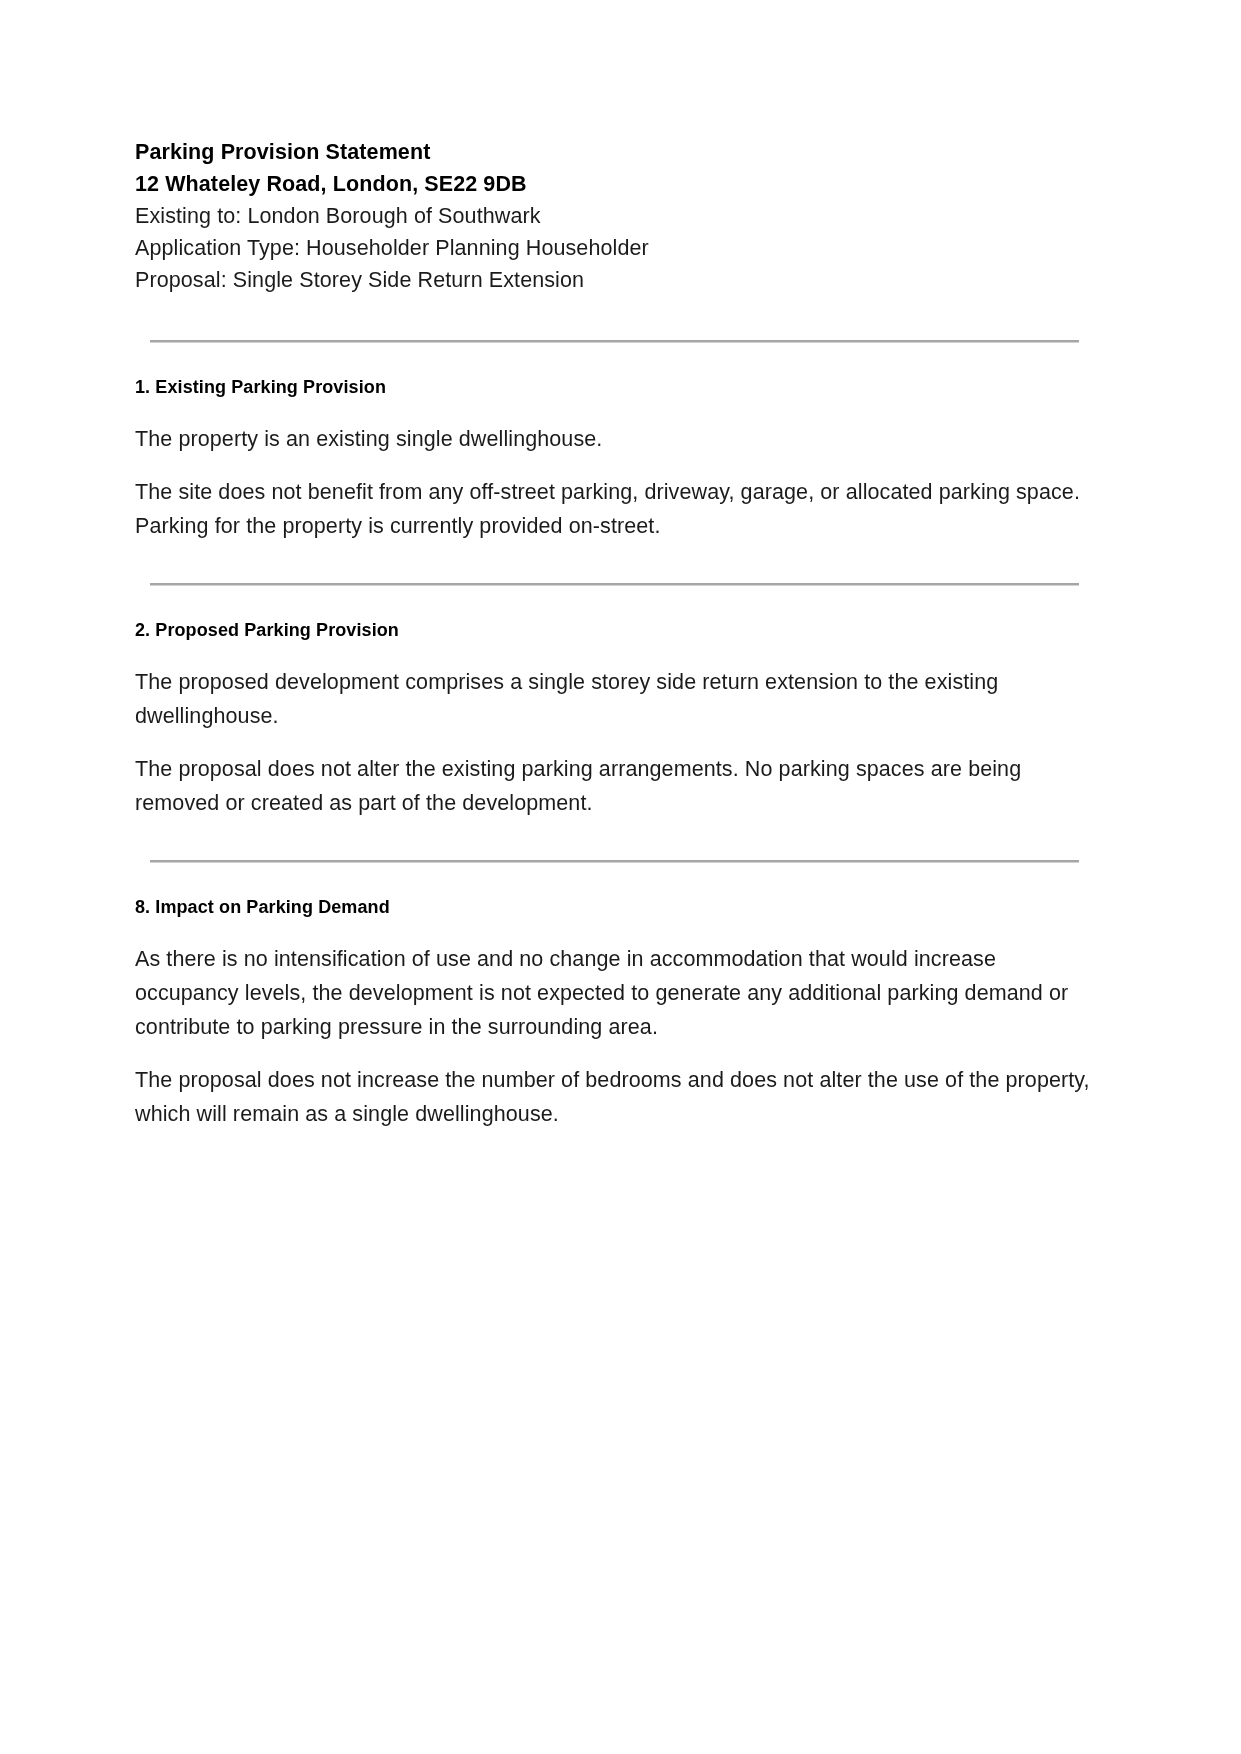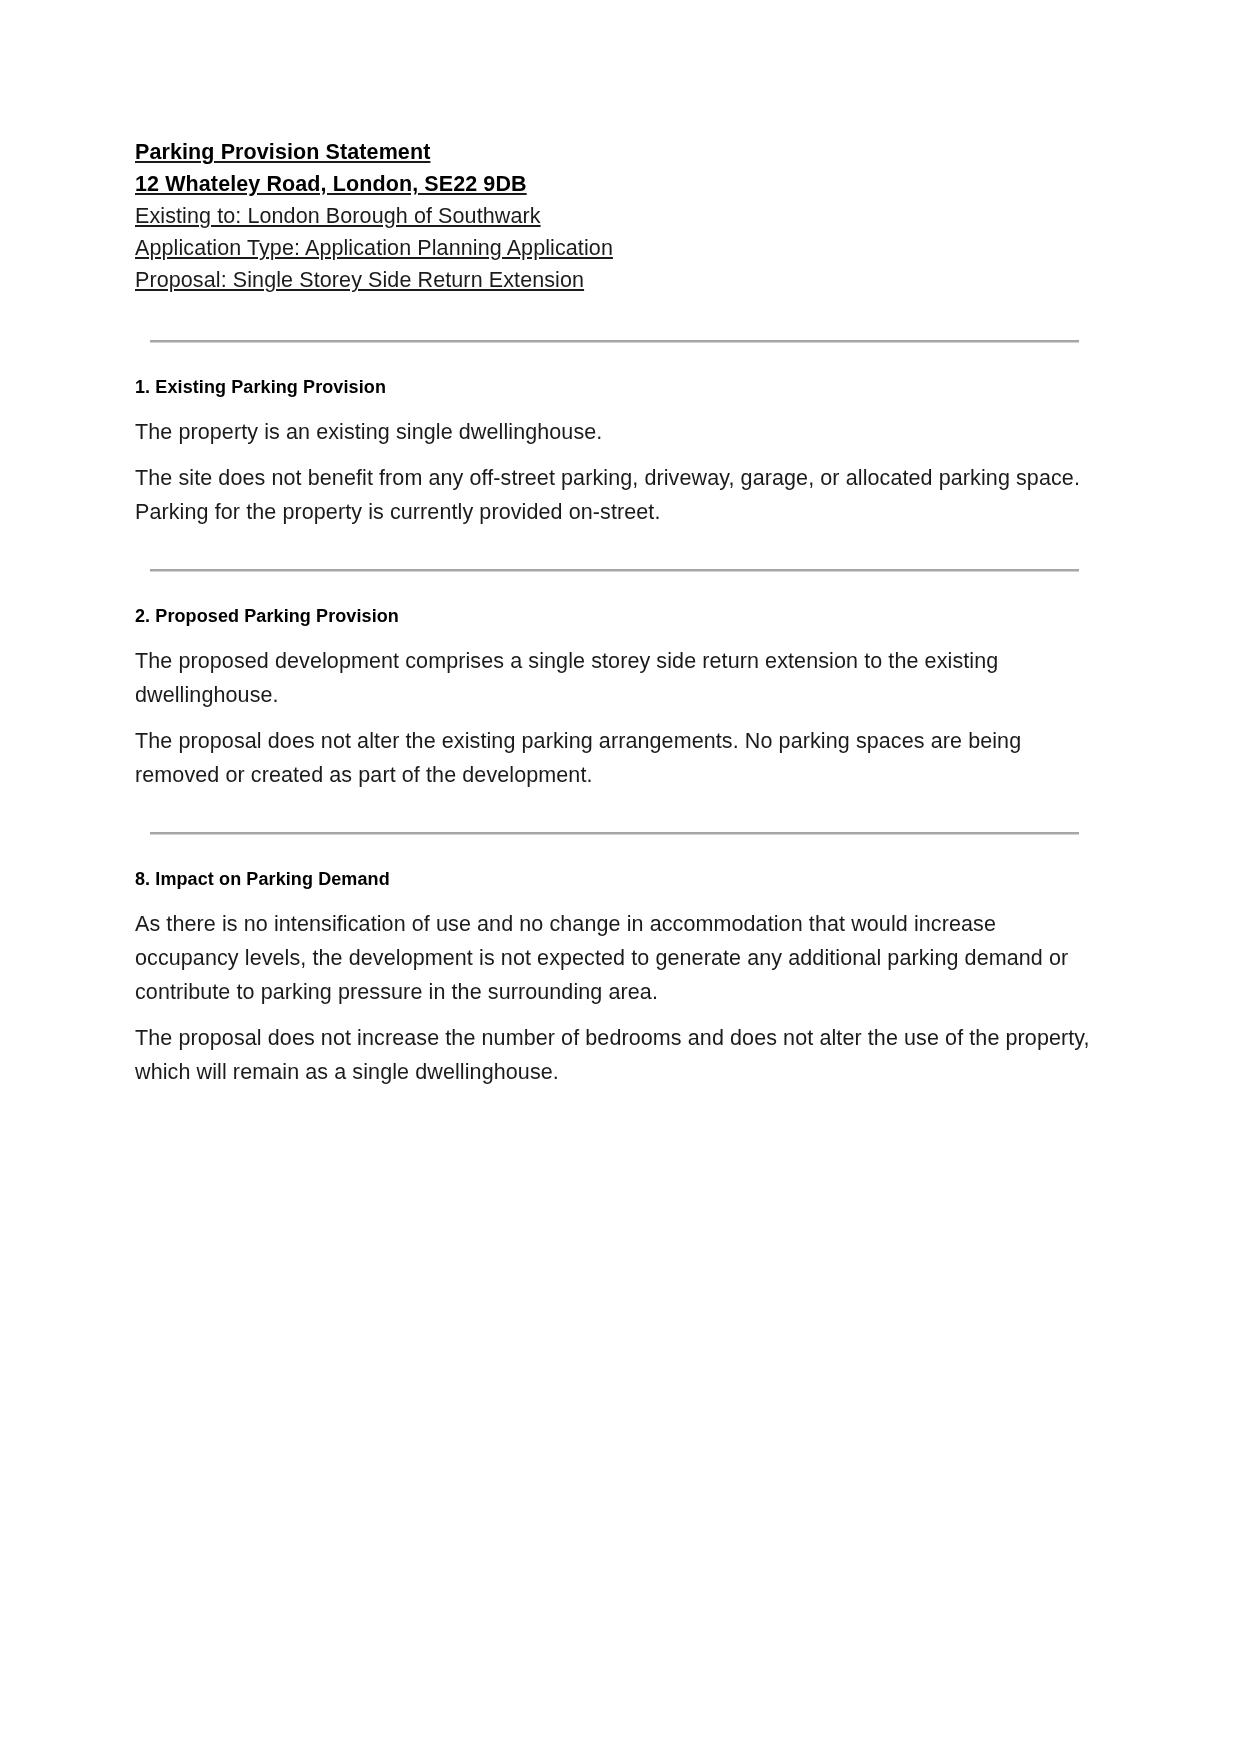--- a/index.html
+++ b/index.html
@@ -13,21 +13,21 @@
   .page {
     position: relative;
     width: 1241px;
     height: 1754px;
     background: #ffffff;
     overflow: hidden;
     padding: 136px 146px 0 135px;
     color: #1b1b1b;
   }
 
-  .doc-header { margin-bottom: 44px; text-decoration: underline; }
+  .doc-header { margin-bottom: 44px; }
 
   .doc-header .line {
     font-size: 21.5px;
     line-height: 32px;
     letter-spacing: 0.1px;
   }
 
   .doc-header .line.bold {
     font-weight: 700;
     color: #000000;
@@ -46,37 +46,37 @@
     font-weight: 700;
     color: #000000;
     line-height: 32px;
     margin-top: 28px;
     letter-spacing: 0.1px;
   }
 
   .section p {
     font-size: 21.5px;
     line-height: 34px;
-    margin-top: 12px;
+    margin-top: 19px;
     letter-spacing: 0.1px;
     max-width: 960px;
   }
 
   .section p:first-of-type { }
 </style>
 </head>
 <body>
 
 <div class="page">
 
   <div class="doc-header">
     <div class="line bold">Parking Provision Statement</div>
     <div class="line bold">12 Whateley Road, London, SE22 9DB</div>
     <div class="line">Existing to: London Borough of Southwark</div>
-    <div class="line">Application Type: Application Planning Application</div>
+    <div class="line">Application Type: Householder Planning Householder</div>
     <div class="line">Proposal: Single Storey Side Return Extension</div>
   </div>
 
   <hr class="divider">
 
   <div class="section">
     <h2>1. Existing Parking Provision</h2>
     <p>The property is an existing single dwellinghouse.</p>
     <p>The site does not benefit from any off-street parking, driveway, garage, or allocated parking space. Parking for the property is currently provided on-street.</p>
   </div>

